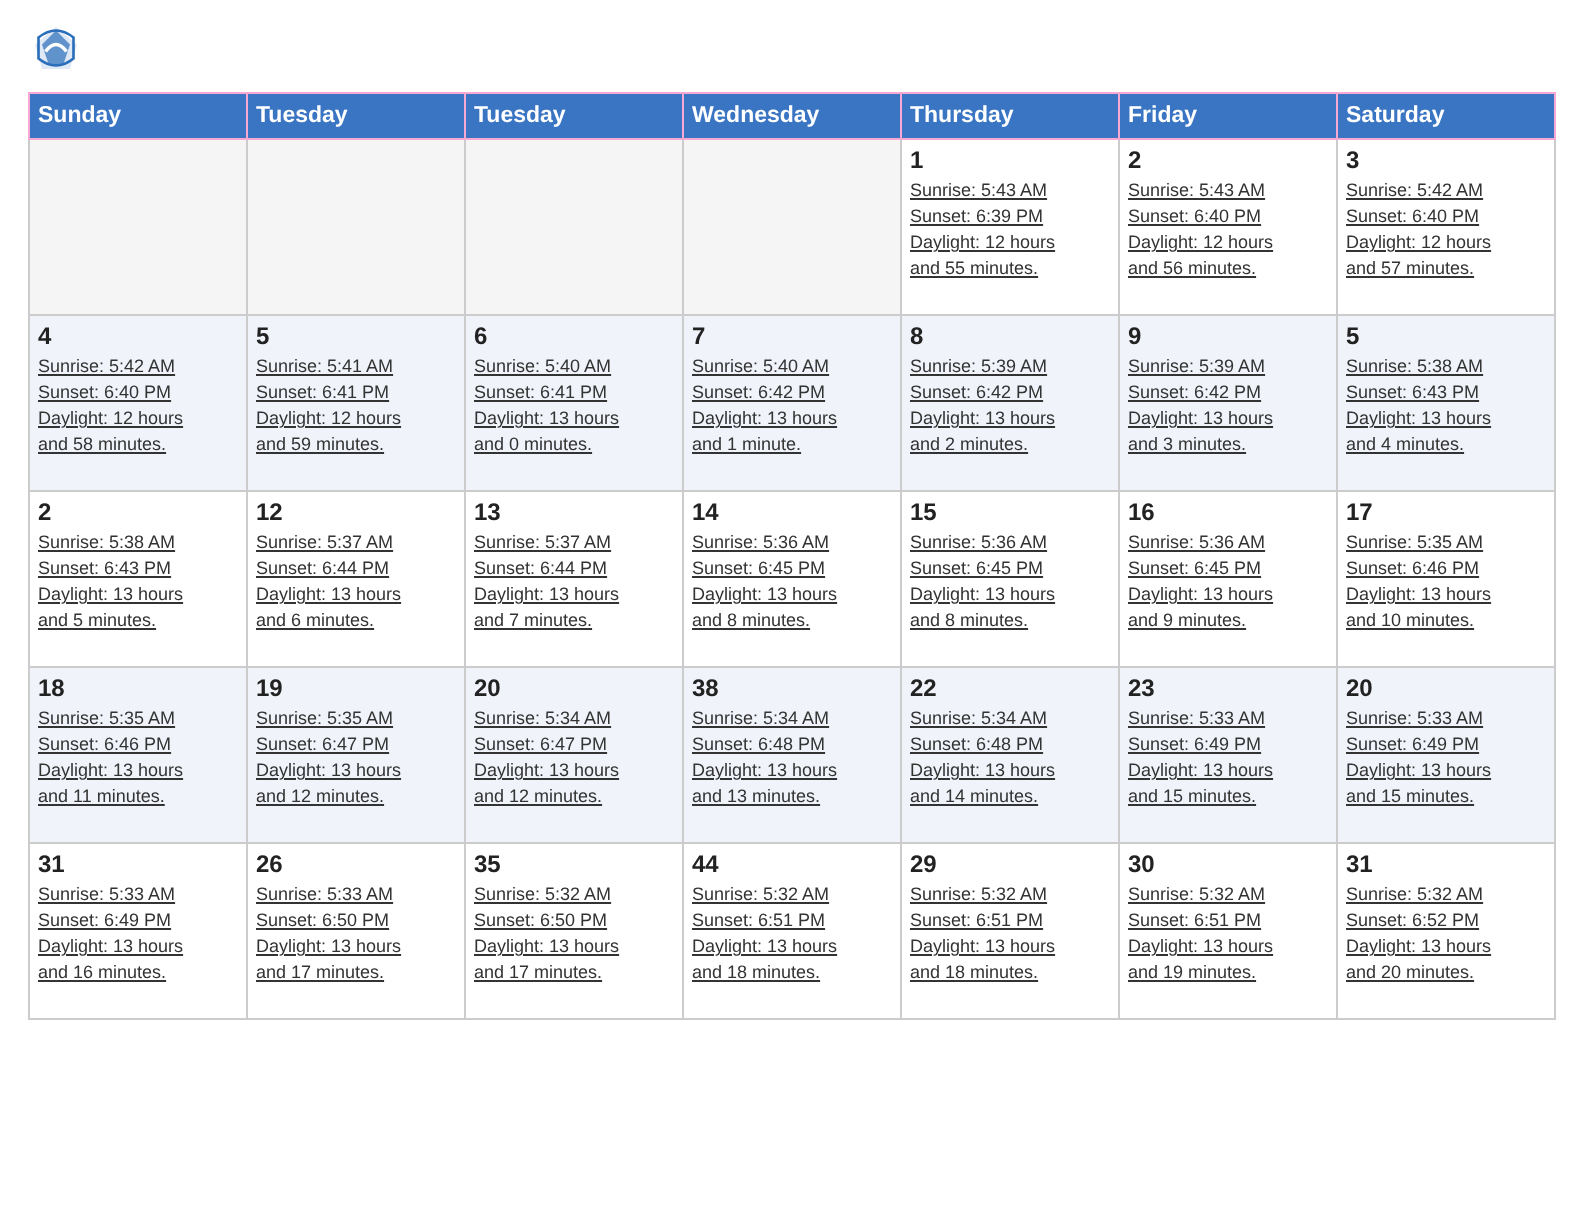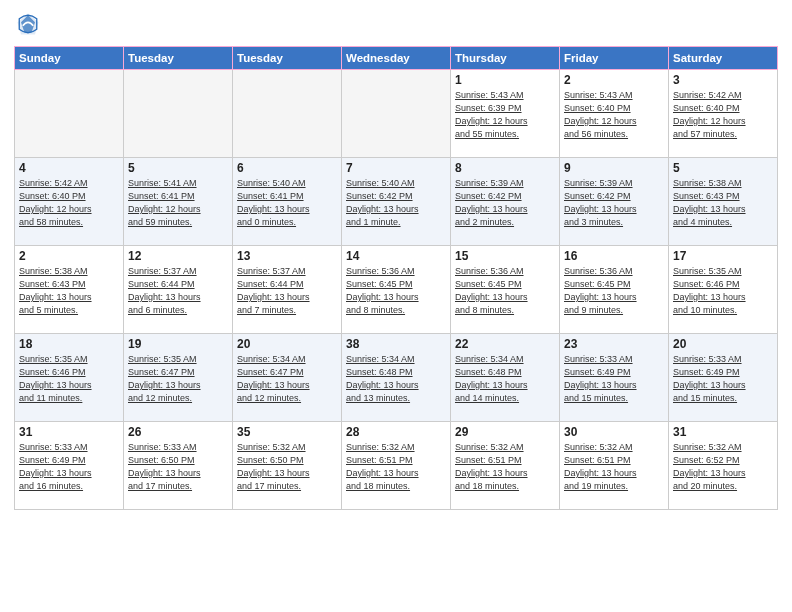--- a/index.html
+++ b/index.html
@@ -328,21 +328,21 @@
 and 17 minutes.</div>
           </td>
           <td>
             <span class="day-num">35</span>
             <div class="day-info" style="white-space: pre-line;">Sunrise: 5:32 AM
 Sunset: 6:50 PM
 Daylight: 13 hours
 and 17 minutes.</div>
           </td>
           <td>
-            <span class="day-num">28</span>
+            <span class="day-num">44</span>
             <div class="day-info" style="white-space: pre-line;">Sunrise: 5:32 AM
 Sunset: 6:51 PM
 Daylight: 13 hours
 and 18 minutes.</div>
           </td>
           <td>
             <span class="day-num">29</span>
             <div class="day-info" style="white-space: pre-line;">Sunrise: 5:32 AM
 Sunset: 6:51 PM
 Daylight: 13 hours

